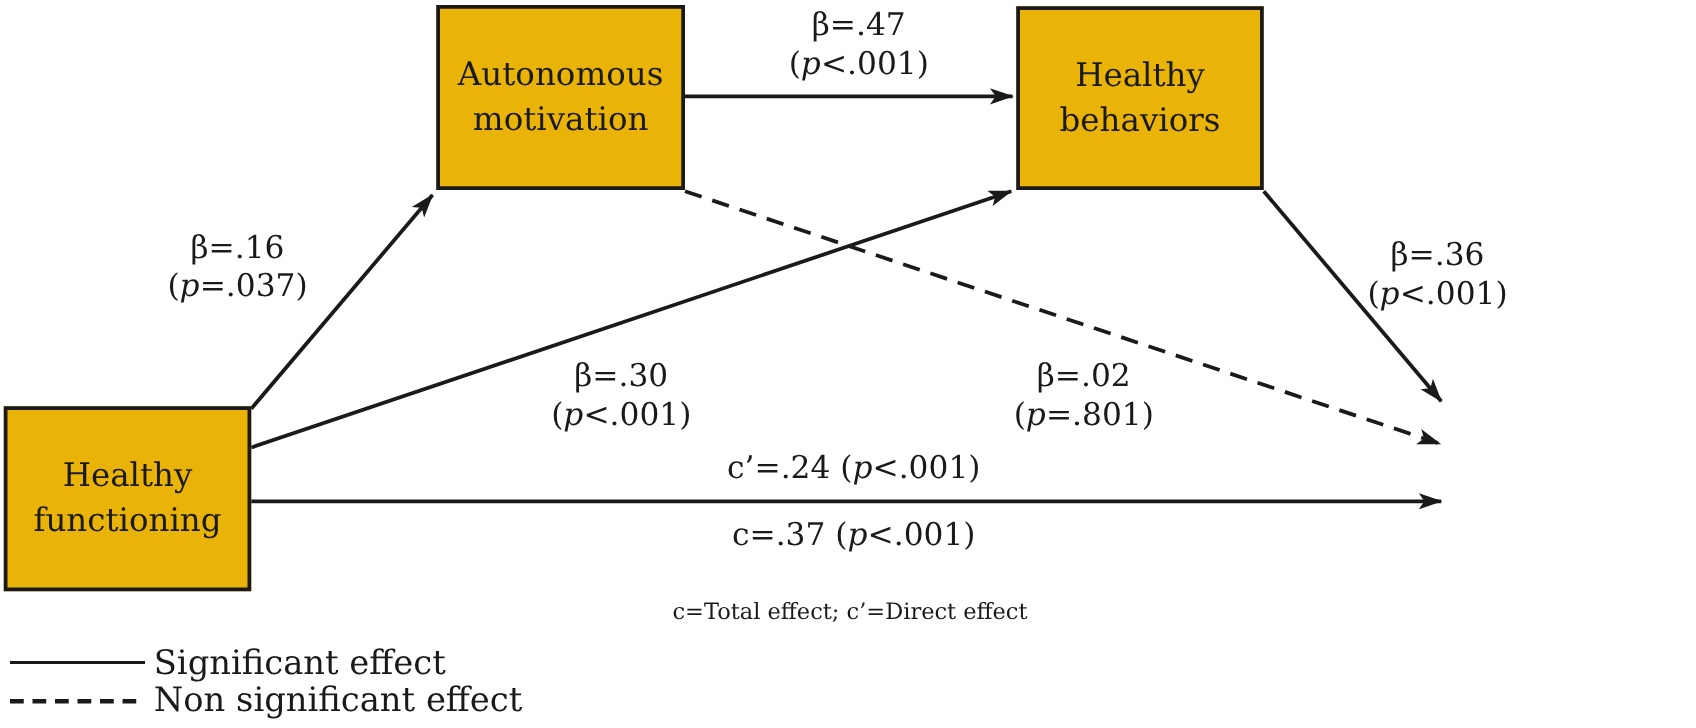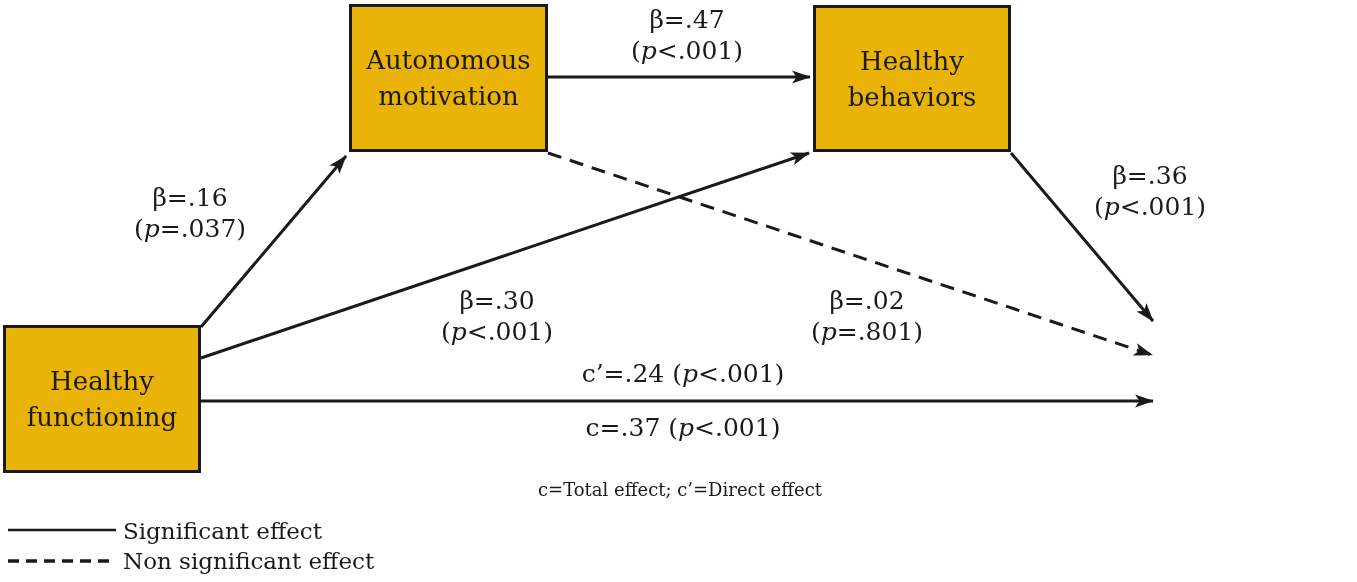--- a/index.html
+++ b/index.html
@@ -39,36 +39,36 @@
     transform: translateX(-50%);
     text-align: center;
     font-size: 25px;
     line-height: 31px;
     white-space: nowrap;
   }
   .lbl-ff-am { left: 190px;  top: 182px; }
   .lbl-am-hb { left: 687px;  top: 4px;   }
   .lbl-ff-hb { left: 497px;  top: 285px; }
   .lbl-am-em { left: 867px;  top: 285px; }
-  .lbl-hb-em { left: 1150px; top: 160px; }
+  .lbl-hb-em { left: 1150px; top: 188px; }
   .lbl-c-direct { left: 683px; top: 358px; }
   .lbl-c-total  { left: 683px; top: 412px; }
   .note {
     position: absolute;
     left: 680px;
     top: 474px;
     transform: translateX(-50%);
     font-size: 18px;
     line-height: 31px;
     white-space: nowrap;
   }
   .legend-label {
     position: absolute;
     left: 123px;
-    font-size: 23px;
+    font-size: 27px;
     line-height: 30px;
     white-space: nowrap;
   }
   .legend-label-significant { top: 516px; }
   .legend-label-nonsignificant { top: 546px; text-align: right; }
   .it { font-style: italic; }
 </style>
 </head>
 <body>
 

